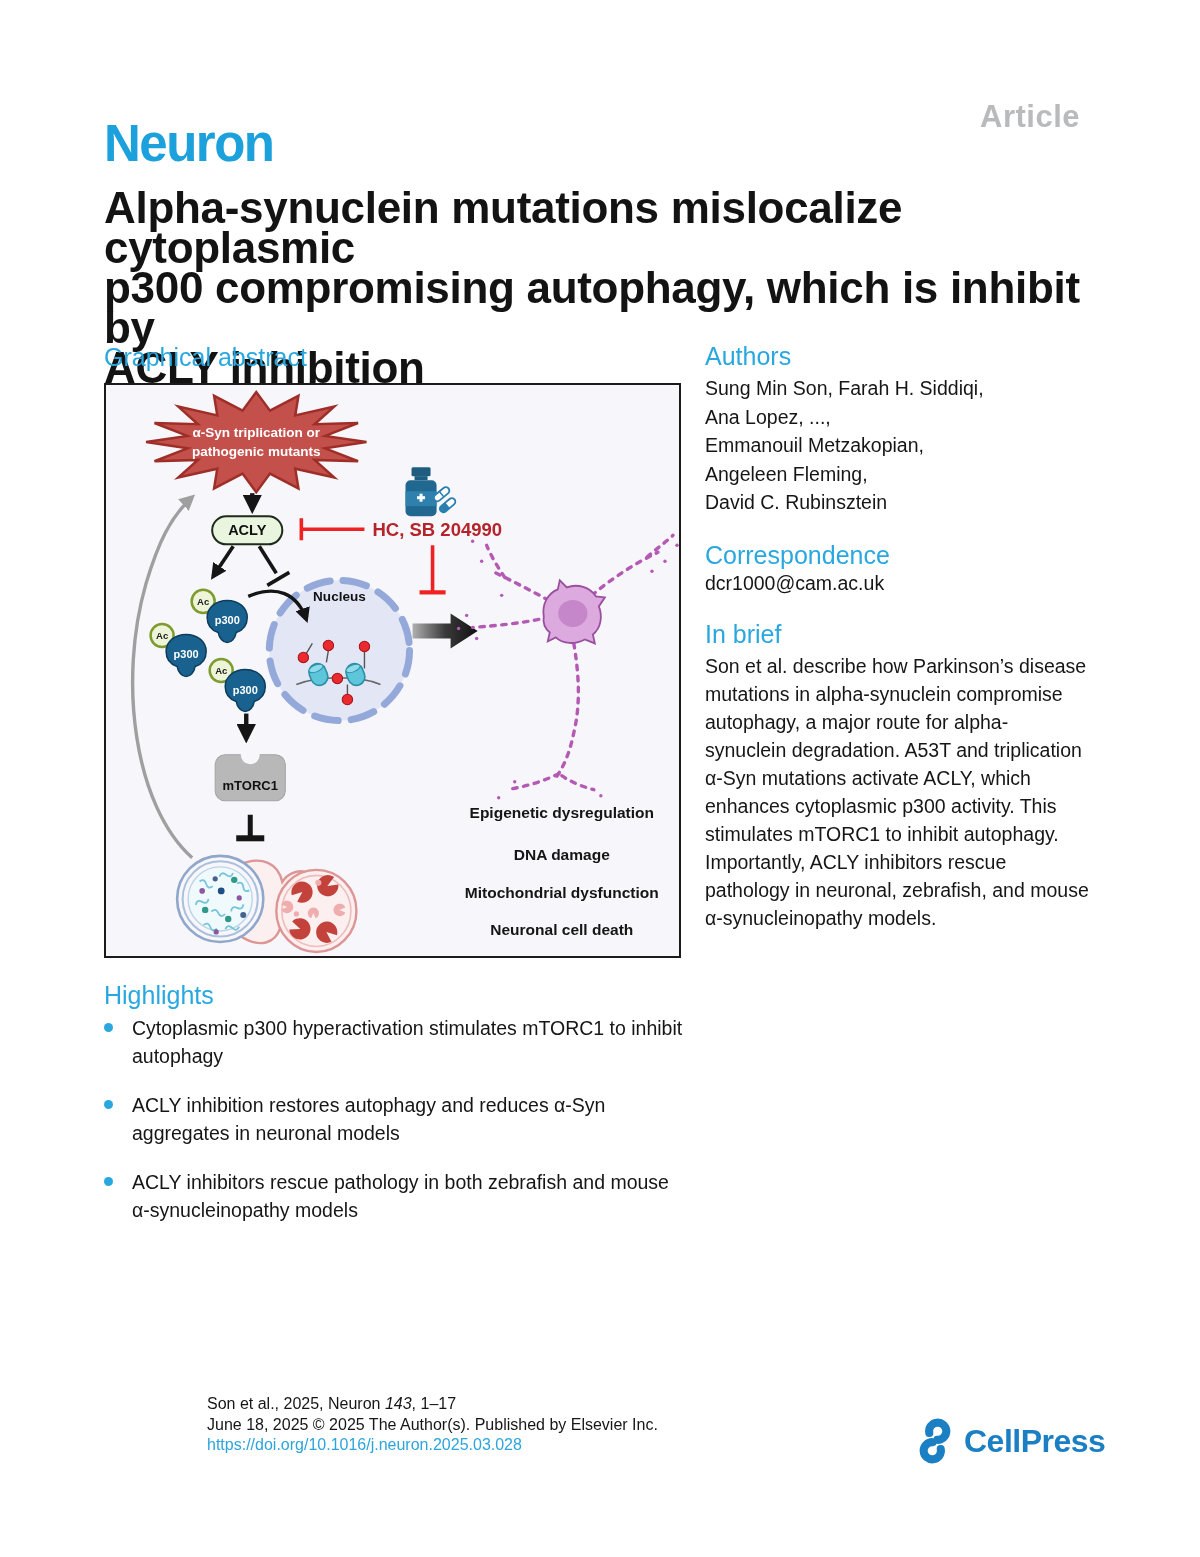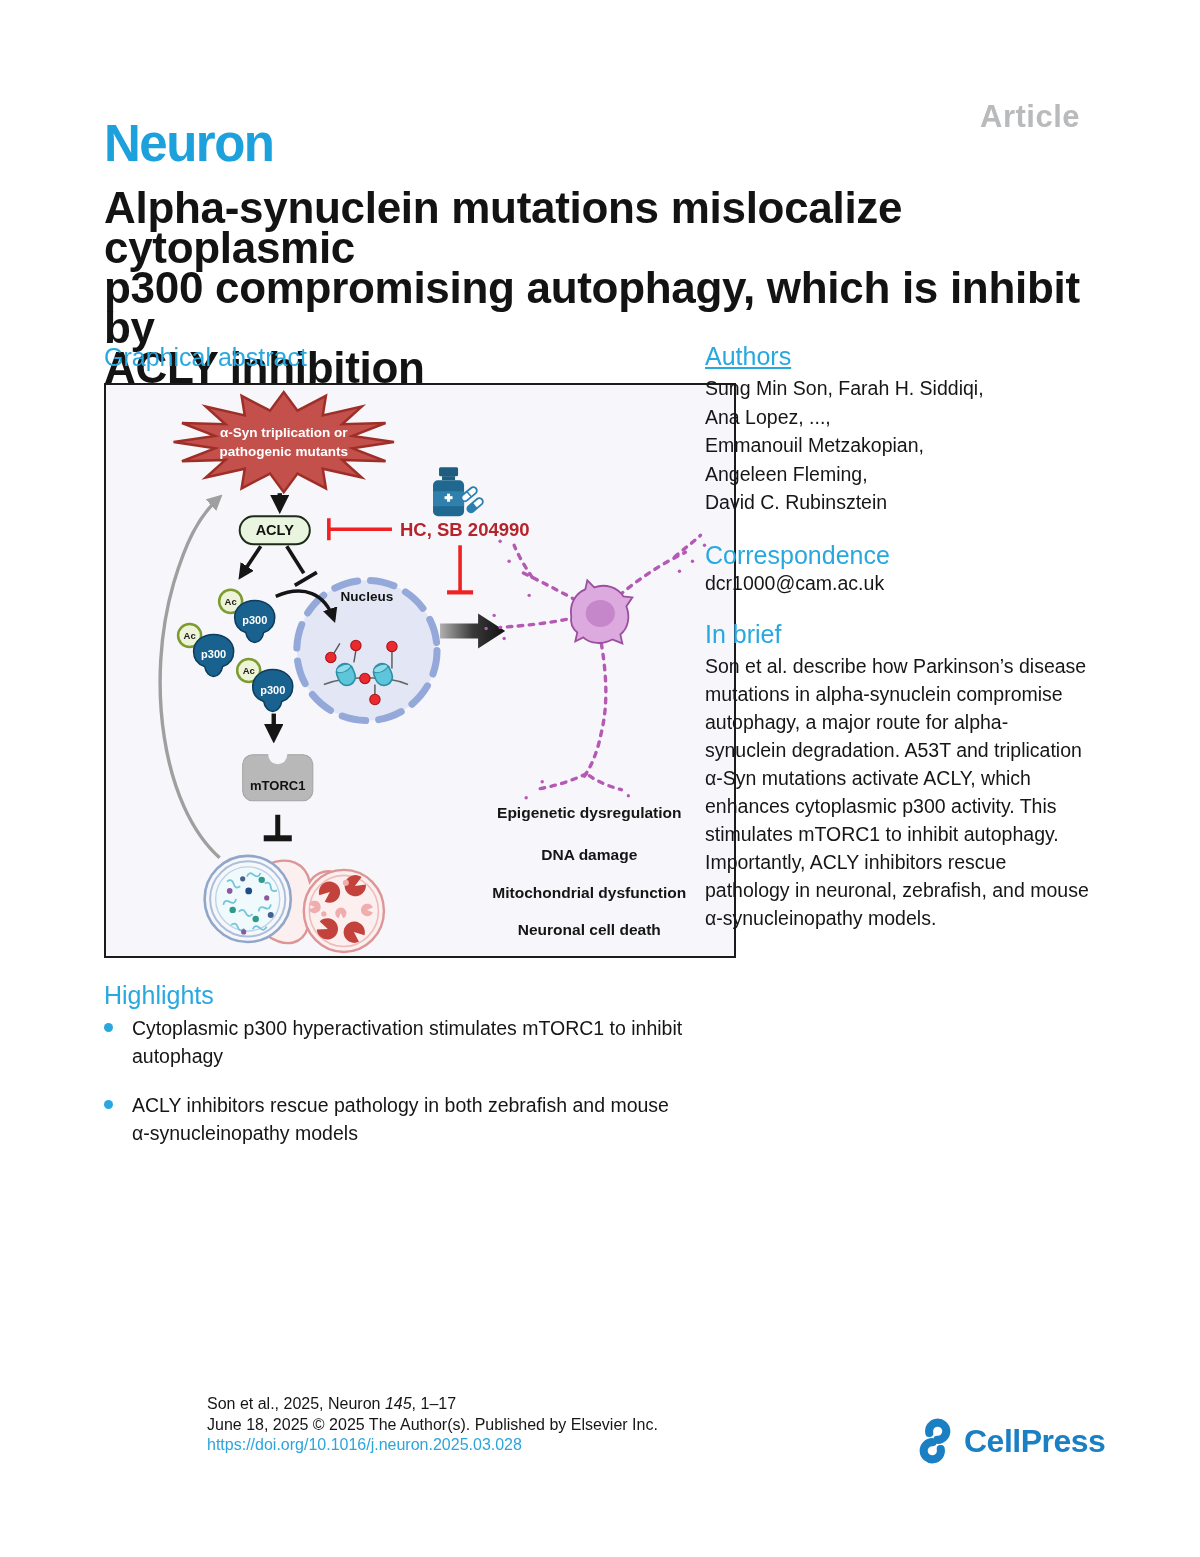--- a/index.html
+++ b/index.html
@@ -12,30 +12,30 @@
   body{font-family:"Liberation Sans","DejaVu Sans",sans-serif;color:var(--body);}
   .page{position:relative;width:1200px;height:1557px;background:#fff;overflow:hidden;}
   .abs{position:absolute;}
 
   .article-label{top:99px;right:120px;font-size:31px;font-weight:bold;color:#b9babc;letter-spacing:0.5px;}
   .journal-logo{left:104px;top:114px;font-size:51px;font-weight:bold;color:#1da1dc;letter-spacing:-1.5px;}
   .paper-title{left:104px;top:188px;width:1000px;font-size:44px;line-height:40px;font-weight:bold;color:#131313;letter-spacing:-0.3px;}
 
   .sect-h{font-size:25px;color:var(--accent);}
   .ga-heading{left:104px;top:343px;}
-  .figure-box{left:104px;top:383px;width:632px;height:575px;background:#f7f7fb;border:2.5px solid #1b1b1b;padding-left:45px;}
+  .figure-box{left:104px;top:383px;width:577px;height:575px;background:#f7f7fb;border:2.5px solid #1b1b1b;padding-left:45px;}
   .fig-svg{position:absolute;left:0;top:0;width:100%;height:100%;}
 
   .highlights-heading{left:104px;top:981px;}
   .highlights-list{left:104px;top:1014px;width:620px;list-style:none;}
   .highlights-list li{display:flex;margin-bottom:21px;}
   .hl-bullet{flex:0 0 9px;width:9px;height:9px;border-radius:50%;background:var(--accent);margin-top:9px;margin-right:19px;}
   .hl-text{width:552px;font-size:19.5px;line-height:28px;color:#161616;}
 
-  .authors-heading{left:705px;top:342px;text-decoration:underline;}
+  .authors-heading{left:705px;top:342px;}
   .authors-lines{left:705px;top:374px;font-size:19.5px;line-height:28.5px;color:#161616;}
   .corr-heading{left:705px;top:541px;}
   .corr-email{left:705px;top:572px;font-size:19.5px;color:#161616;}
   .inbrief-heading{left:705px;top:620px;}
   .inbrief-text{left:705px;top:652px;width:384px;font-size:19.5px;line-height:28px;color:#161616;}
 
   .footer{left:207px;top:1394px;font-size:16px;line-height:20.5px;color:#161616;}
   .footer .vol{font-style:italic;}
   .doi-link{color:#2ca4dc;text-decoration:none;}
 
@@ -285,26 +285,30 @@
   <div class="abs inbrief-text">Son et al. describe how Parkinson’s disease mutations in alpha-synuclein compromise autophagy, a major route for alpha-synuclein degradation. A53T and triplication α-Syn mutations activate ACLY, which enhances cytoplasmic p300 activity. This stimulates mTORC1 to inhibit autophagy. Importantly, ACLY inhibitors rescue pathology in neuronal, zebrafish, and mouse α-synucleinopathy models.</div>
 
   <div class="abs sect-h highlights-heading">Highlights</div>
   <ul class="abs highlights-list">
     <li>
       <span class="hl-bullet"></span>
       <span class="hl-text">Cytoplasmic p300 hyperactivation stimulates mTORC1 to inhibit autophagy</span>
     </li>
     <li>
       <span class="hl-bullet"></span>
+      <span class="hl-text">ACLY inhibition restores autophagy and reduces α-Syn aggregates in neuronal models</span>
+    </li>
+    <li>
+      <span class="hl-bullet"></span>
       <span class="hl-text">ACLY inhibitors rescue pathology in both zebrafish and mouse α-synucleinopathy models</span>
     </li>
   </ul>
 
   <div class="abs footer">
-    <div><span>Son et al., 2025, Neuron </span><span class="vol">145</span><span>, 1–17</span></div>
+    <div><span>Son et al., 2025, Neuron </span><span class="vol">143</span><span>, 1–17</span></div>
     <div>June 18, 2025 © 2025 The Author(s). Published by Elsevier Inc.</div>
     <div><a href="#" class="doi-link">https://doi.org/10.1016/j.neuron.2025.03.028</a></div>
   </div>
 
   <div class="abs cellpress">
     <svg class="cp-mark" viewBox="0 0 40 40">
       <path d="M 15 13 A 7.5 7.5 0 1 1 22 19" fill="none" stroke="#1b7fc4" stroke-width="7" stroke-linecap="round"></path>
       <path d="M 25 27 A 7.5 7.5 0 1 1 18 21" fill="none" stroke="#1b7fc4" stroke-width="7" stroke-linecap="round"></path>
     </svg>
     <span class="cp-text">CellPress</span>

